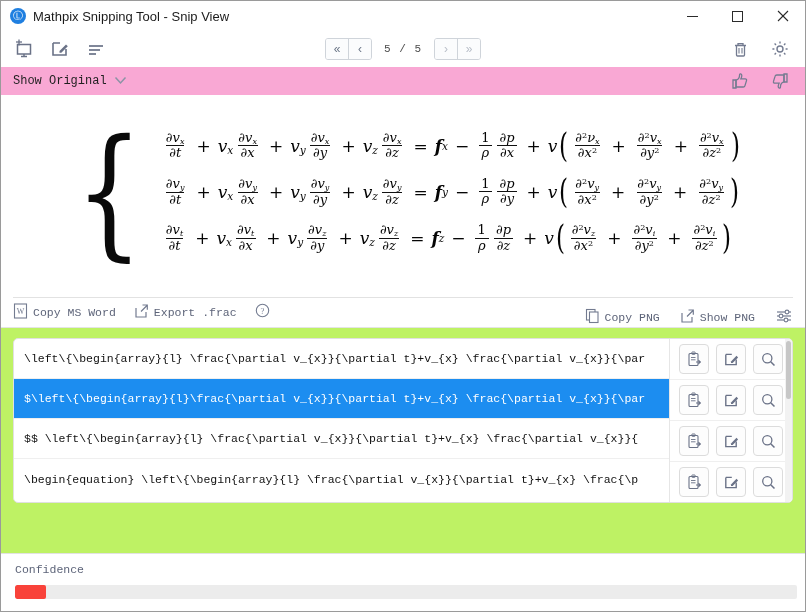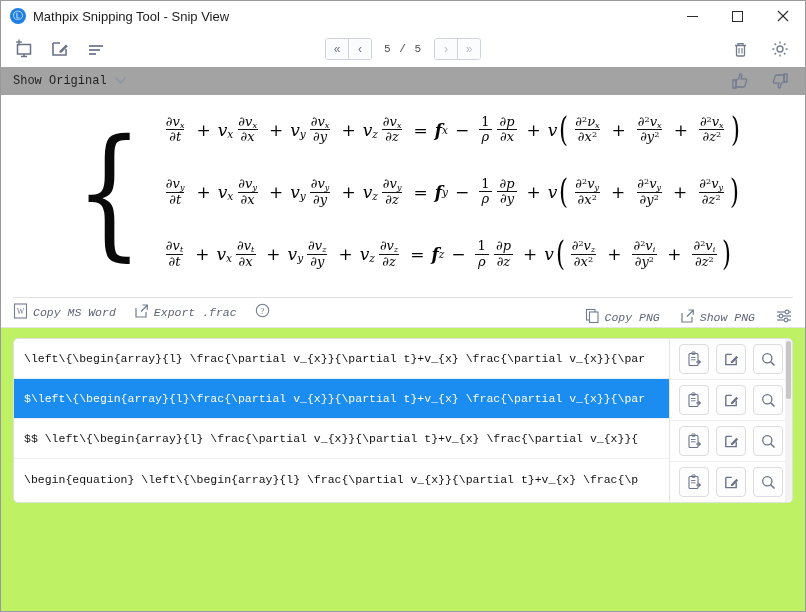--- a/index.html
+++ b/index.html
@@ -170,21 +170,21 @@
     white-space: nowrap;
   }
 
   
   .showrow {
     height: 28px;
     display: flex;
     align-items: center;
     flex: 0 0 auto;
     padding-left: 12px;
-    background: #a3a3a3;
+    background: #f9a8d4;
     text-align: right;
   }
   .showrow .lbl {
     font-family: "Liberation Mono", monospace;
     font-size: 12px;
     color: #1f1f1f;
   }
   .caret {
     margin-left: 7px;
     color: #8b93a5;
@@ -226,21 +226,21 @@
   }
   .brace {
     font-size: 142px;
     line-height: 0.80;
     font-family: "DejaVu Serif", serif;
     font-weight: 300;
     margin-right: 6px;
     transform: scaleX(0.75);
     color: #0a0a0a;
   }
-  .eqs { display: flex; flex-direction: column; gap: 32px; }
+  .eqs { display: flex; flex-direction: column; gap: 16px; }
   .eq {
     display: flex;
     align-items: center;
     font-size: 17px;
     white-space: nowrap;
   }
   .it { font-style: italic; font-family: "DejaVu Serif", serif; }
   .bf { font-weight: bold; font-style: italic; }
   .op { margin: 0 7px; font-style: normal; }
   .frac {
@@ -276,21 +276,21 @@
   }
   .act {
     display: flex;
     align-items: center;
     gap: 5px;
     margin-right: 18px;
     font-family: "Liberation Mono", monospace;
     font-size: 11.5px;
     color: #6b7287;
   }
-  .act .t { color: #5d6479; font-style: italic; }
+  .act .t { color: #5d6479; }
   .actions-right { margin-left: auto; display: flex; align-items: center; }
   .actions-right .act { margin-right: 0; margin-left: 20px; margin-top: 10px; }
 
   
   .results {
     flex: 1 1 auto;
     background: #bef264;
     padding: 10px 12px 0 12px;
     box-sizing: border-box;
     position: relative;
@@ -843,14 +843,20 @@
               </svg>
           </div>
         </div>
       </div>
       <div class="scrollbar">
         <div class="scrollthumb"></div>
       </div>
     </div>
   </div>
 
+  <div class="confidence">
+    <div class="conf-label">Confidence</div>
+    <div class="conf-track">
+      <div class="conf-fill" id="conf-fill" style="width: 4%; background: rgb(249, 66, 58);"></div>
+    </div>
+  </div>
 
 </div>
 
 </body></html>

